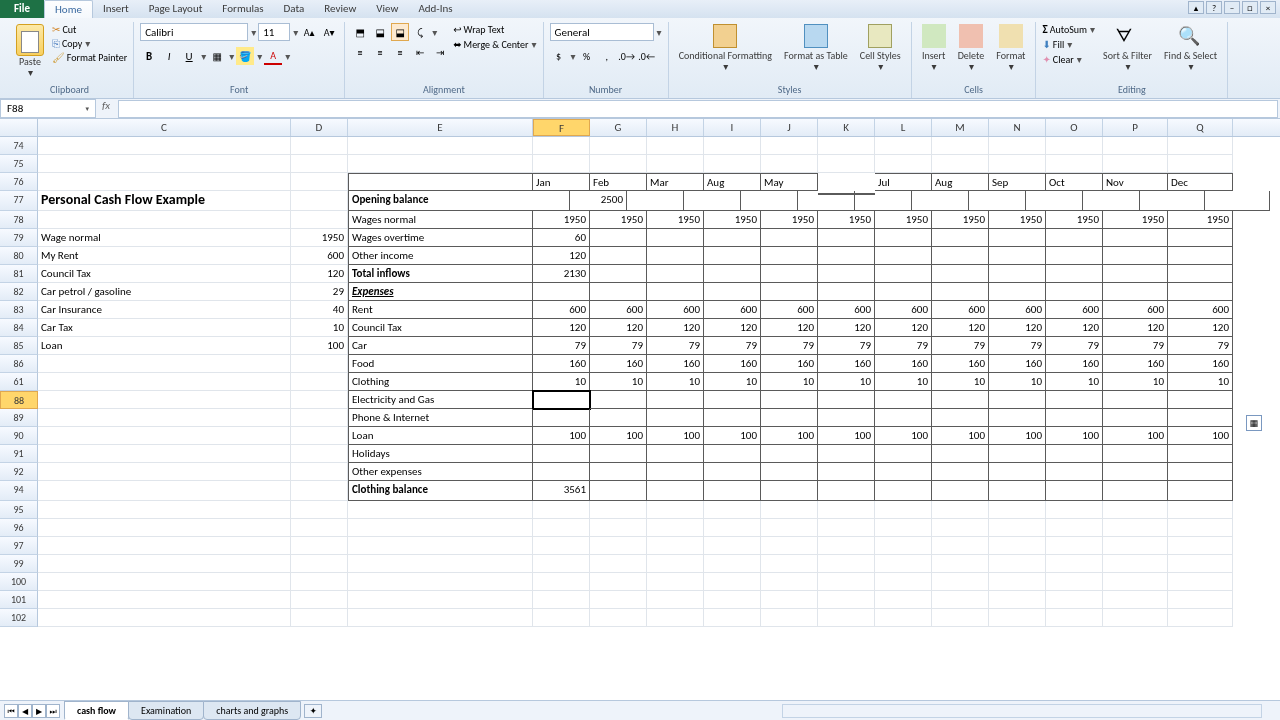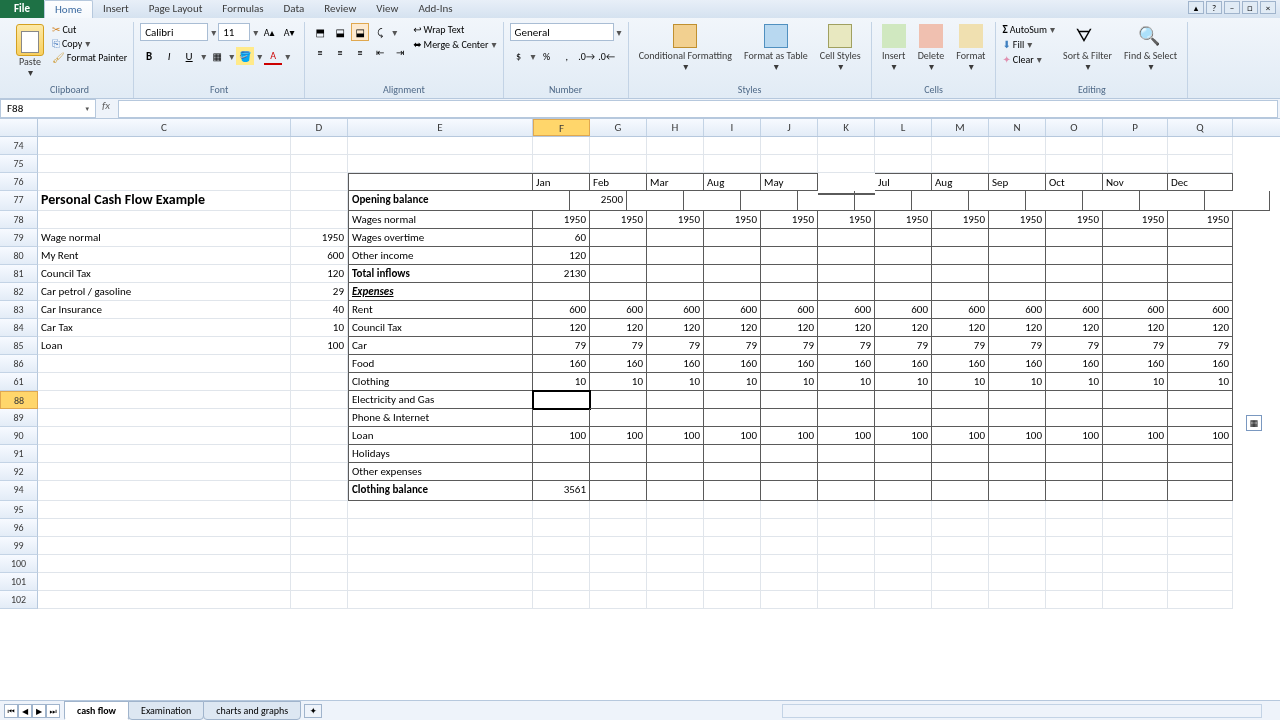--- a/index.html
+++ b/index.html
@@ -13,21 +13,21 @@
   .wc{width:16px;height:13px;background:#e1ebf5;border:1px solid #a0b4cc;font-size:9px;text-align:center;line-height:11px;cursor:pointer;}
   .ribbon-body{display:flex;height:80px;padding:4px 6px 0;}
   .group{display:flex;flex-direction:column;justify-content:space-between;border-right:1px solid #c3d3e5;padding:0 6px;position:relative;}
   .group-title{font-size:10px;color:#506a88;text-align:center;padding:1px 0 2px;}
   .group-content{flex:1;display:flex;align-items:flex-start;gap:4px;}
   .big-btn{display:flex;flex-direction:column;align-items:center;padding:2px 4px;cursor:pointer;}
   .big-btn .ico{width:24px;height:24px;margin-bottom:2px;}
   .big-btn span{font-size:10px;color:#3b3b3b;text-align:center;line-height:11px;}
   .small-row{display:flex;align-items:center;gap:2px;margin:1px 0;}
   .small-row span{font-size:10px;}
-  .font-sel{width:68px;height:18px;border:1px solid #a9bdd4;background:#fff;padding:0 4px;font-size:11px;}
+  .font-sel{width:108px;height:18px;border:1px solid #a9bdd4;background:#fff;padding:0 4px;font-size:11px;}
   .size-sel{width:32px;height:18px;border:1px solid #a9bdd4;background:#fff;padding:0 4px;font-size:11px;}
   .ico{display:inline-block;vertical-align:middle;}
   .dd-arr{font-size:7px;color:#555;margin-left:1px;}
   .mini-btn{width:18px;height:18px;display:inline-flex;align-items:center;justify-content:center;cursor:pointer;}
   .mini-btn.active{background:#fdead0;border:1px solid #e0a84f;}
   .num-fmt{width:104px;height:18px;border:1px solid #a9bdd4;background:#fff;padding:0 4px;font-size:11px;}
   .name-fx-bar{display:flex;height:20px;border-bottom:1px solid #b6c8dd;background:#eef3fa;}
   .name-box{width:96px;border:1px solid #b6c8dd;background:#fff;padding:1px 6px;font-size:11px;display:flex;justify-content:space-between;align-items:center;}
   .fx{width:20px;text-align:center;font-style:italic;color:#666;}
   .fx-input{flex:1;border:1px solid #b6c8dd;background:#fff;height:18px;margin:1px 2px;}
@@ -685,20 +685,38 @@
         <div class="cell " style="width: 57px;"></div>
         <div class="cell " style="width: 57px;"></div>
         <div class="cell " style="width: 57px;"></div>
         <div class="cell " style="width: 57px;"></div>
         <div class="cell " style="width: 57px;"></div>
         <div class="cell " style="width: 57px;"></div>
         <div class="cell " style="width: 65px;"></div>
         <div class="cell " style="width: 65px;"></div>
       </div>
       <div class="row">
+        <div class="row-h">97</div>
+        <div class="cell " style="width: 253px;"></div>
+        <div class="cell " style="width: 57px;"></div>
+        <div class="cell " style="width: 185px;"></div>
+        <div class="cell " style="width: 57px;"></div>
+        <div class="cell " style="width: 57px;"></div>
+        <div class="cell " style="width: 57px;"></div>
+        <div class="cell " style="width: 57px;"></div>
+        <div class="cell " style="width: 57px;"></div>
+        <div class="cell " style="width: 57px;"></div>
+        <div class="cell " style="width: 57px;"></div>
+        <div class="cell " style="width: 57px;"></div>
+        <div class="cell " style="width: 57px;"></div>
+        <div class="cell " style="width: 57px;"></div>
+        <div class="cell " style="width: 65px;"></div>
+        <div class="cell " style="width: 65px;"></div>
+      </div>
+      <div class="row">
         <div class="row-h">99</div>
         <div class="cell " style="width: 253px;"></div>
         <div class="cell " style="width: 57px;"></div>
         <div class="cell " style="width: 185px;"></div>
         <div class="cell " style="width: 57px;"></div>
         <div class="cell " style="width: 57px;"></div>
         <div class="cell " style="width: 57px;"></div>
         <div class="cell " style="width: 57px;"></div>
         <div class="cell " style="width: 57px;"></div>
         <div class="cell " style="width: 57px;"></div>

